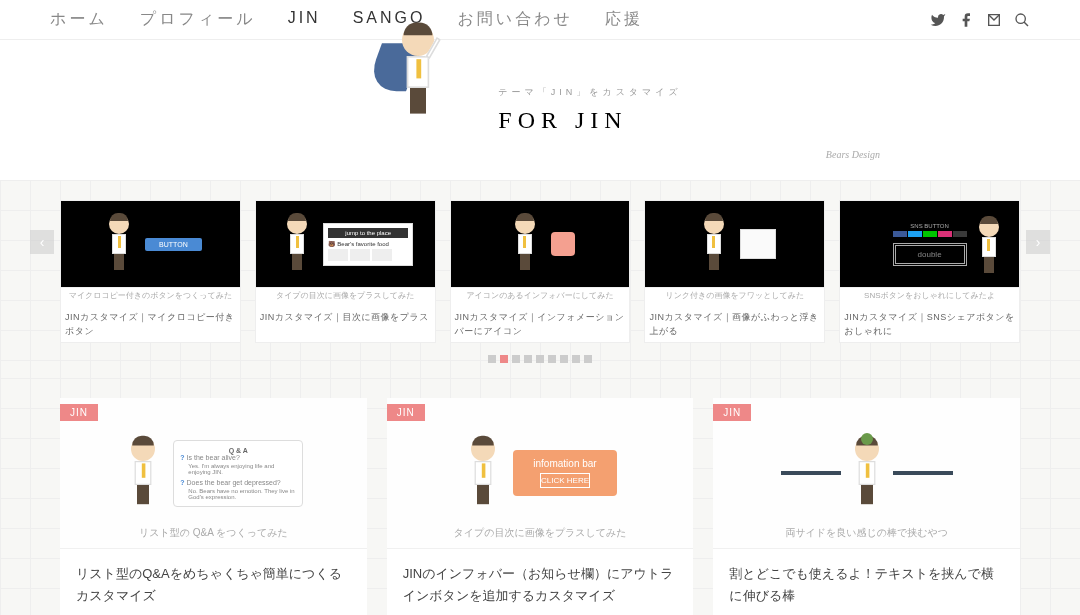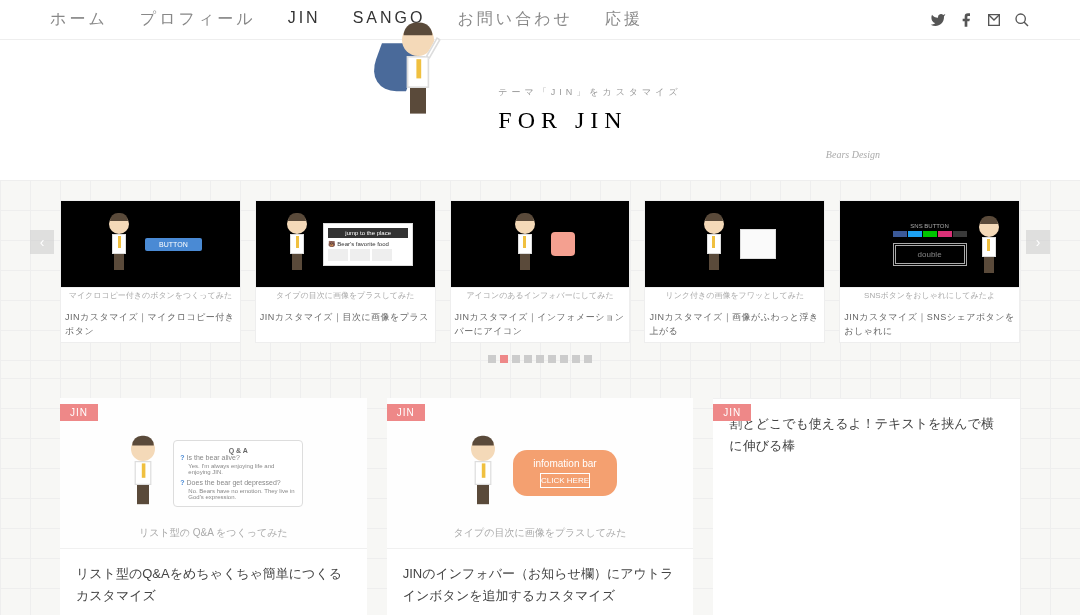--- a/index.html
+++ b/index.html
@@ -53,21 +53,21 @@
 .mascot .arm-up { width: 3px; height: 14px; background: #fff; border: 1px solid #ddd; position: absolute; top: 8px; left: 28px; transform: rotate(30deg); }
 
 
 .mock-button { background: #4a8ad4; color: #fff; font-size: 7px; padding: 3px 14px; border-radius: 2px; }
 .mock-panel { width: 90px; background: #fff; border: 1px solid #ddd; font-size: 6px; padding: 4px; }
 .mock-panel-dark { background: #333; color: #fff; font-size: 6px; padding: 2px 4px; text-align: center; }
 .mock-bird { width: 24px; height: 24px; background: #f4a090; border-radius: 4px; }
 .mock-sns { display: flex; gap: 1px; }
 .mock-sns span { width: 14px; height: 6px; }
 .mock-double { border: 3px double #aaa; padding: 4px 14px; font-size: 8px; color: #888; }
-.mock-infobar { background: #f4a070; color: #fff; padding: 8px 20px; font-size: 10px; text-align: center; border-radius: 14px; }
+.mock-infobar { background: #f4a070; color: #fff; padding: 8px 20px; font-size: 10px; text-align: center; border-radius: 4px; }
 .mock-outline-btn { border: 1px solid #fff; padding: 2px 0; font-size: 8px; margin-top: 4px; display: inline-block; }
 .mock-qa { width: 130px; background: #fff; border: 1px solid #ddd; border-radius: 4px; font-size: 7px; padding: 6px; color: #888; }
 .mock-qa .q { color: #4a8ad4; font-weight: bold; }
 .mock-bars { display: flex; align-items: center; gap: 6px; }
 .mock-bar { width: 60px; height: 4px; background: #3a4a5a; }
 .apple { width: 12px; height: 12px; background: #6a9a4a; border-radius: 50%; position: absolute; top: -10px; left: 14px; }
 </style>
 </head>
 <body>
 
@@ -277,16 +277,33 @@
               <div class="legs"></div>
             </div>
             <div class="mock-infobar">infomation bar<br><span class="mock-outline-btn">CLICK HERE</span></div>
           </div>
       <div class="post-thumb-caption">タイプの目次に画像をプラスしてみた</div>
     </div>
     <div class="post-title">JINのインフォバー（お知らせ欄）にアウトラインボタンを追加するカスタマイズ</div>
       </article>
       <article class="post">
     <div class="post-tag">JIN</div>
+    <div class="post-thumb">
+      <div class="mock-bars">
+            <div class="mock-bar"></div>
+            <div style="position:relative">
+              <div class="mascot medium">
+                <div class="head"></div>
+                <div class="hair"></div>
+                <div class="body"></div>
+                <div class="tie"></div>
+                <div class="legs"></div>
+              </div>
+              <div class="apple"></div>
+            </div>
+            <div class="mock-bar"></div>
+          </div>
+      <div class="post-thumb-caption">両サイドを良い感じの棒で挟むやつ</div>
+    </div>
     <div class="post-title">割とどこでも使えるよ！テキストを挟んで横に伸びる棒</div>
       </article>
     </div>
 </section>
 
 </body></html>

